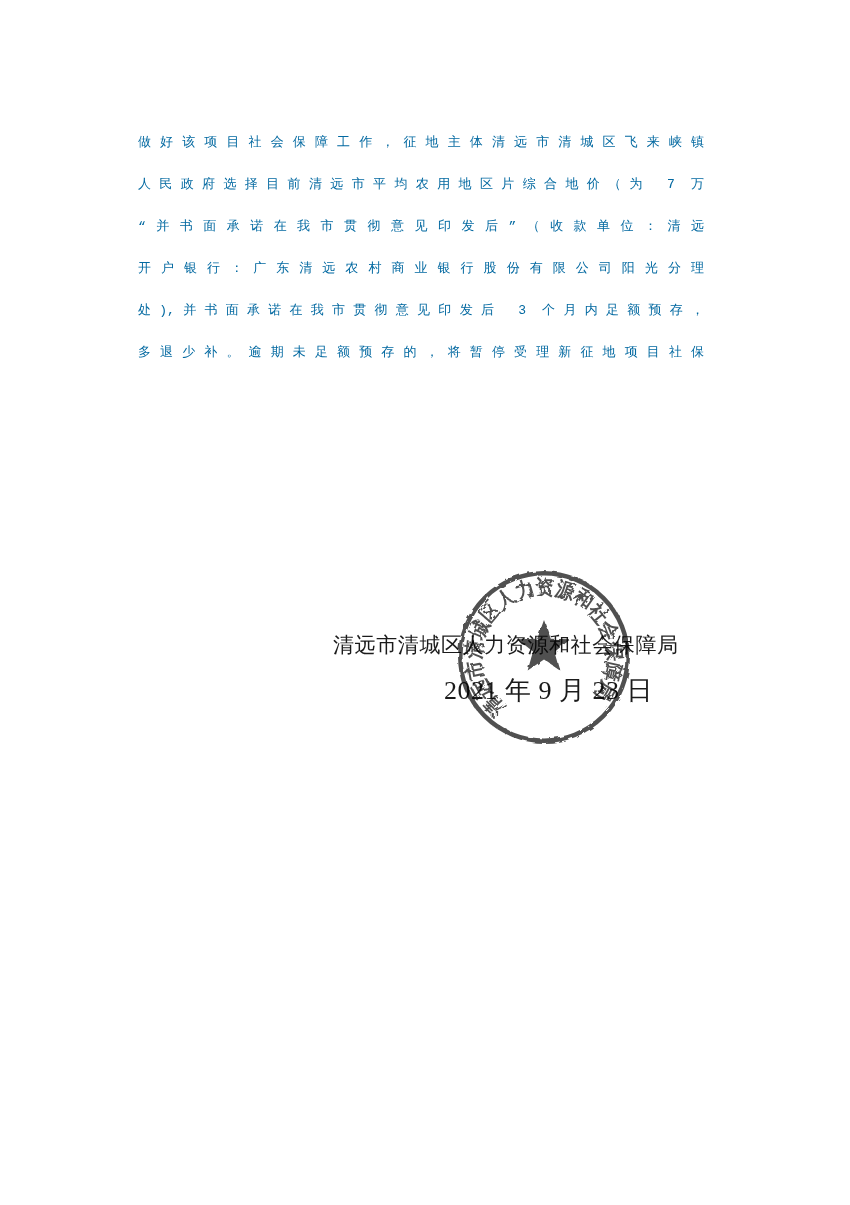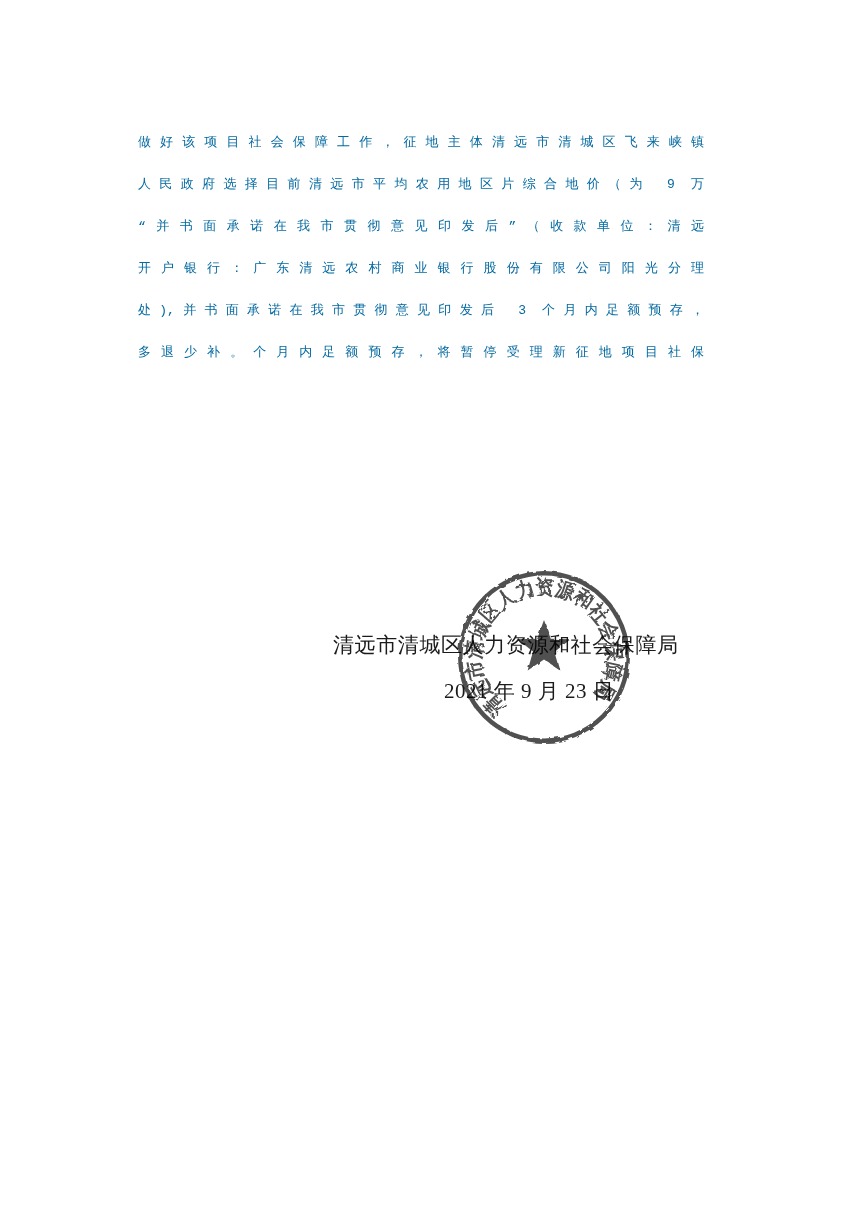--- a/index.html
+++ b/index.html
@@ -38,21 +38,21 @@
     top: 632px;
     font-size: 21px;
     line-height: 26px;
     letter-spacing: 0.6px;
     color: #1b1b1b;
   }
   .sig-date {
     position: absolute;
     left: 444px;
     top: 678px;
-    font-size: 21px;
+    font-size: 26px;
     line-height: 26px;
     letter-spacing: 0.5px;
     color: #1b1b1b;
   }
   .seal {
     position: absolute;
     left: 454px;
     top: 567px;
     width: 180px;
     height: 180px;
@@ -60,25 +60,25 @@
     mix-blend-mode: multiply;
   }
 </style>
 </head>
 <body>
 
 <div class="page">
 
   <div class="body-text">
     <div class="line">做好该项目社会保障工作，征地主体清远市清城区飞来峡镇</div>
-    <div class="line">人民政府选择目前清远市平均农用地区片综合地价（为 9 万</div>
+    <div class="line">人民政府选择目前清远市平均农用地区片综合地价（为 7 万</div>
     <div class="line">“并书面承诺在我市贯彻意见印发后”（收款单位：清远</div>
     <div class="line">开户银行：广东清远农村商业银行股份有限公司阳光分理</div>
     <div class="line">处),并书面承诺在我市贯彻意见印发后 3 个月内足额预存，</div>
-    <div class="line">多退少补。个月内足额预存，将暂停受理新征地项目社保</div>
+    <div class="line">多退少补。逾期未足额预存的，将暂停受理新征地项目社保</div>
   </div>
 
   <div class="sig-agency">清远市清城区人力资源和社会保障局</div>
   <div class="sig-date">2021 年 9 月 23 日</div>
 
   <div class="seal">
     <svg viewBox="0 0 200 200" width="180" height="180">
       <defs>
         <filter id="rough" x="-10%" y="-10%" width="120%" height="120%">
           <feTurbulence type="fractalNoise" baseFrequency="0.12" numOctaves="2" seed="7" result="n"></feTurbulence>

